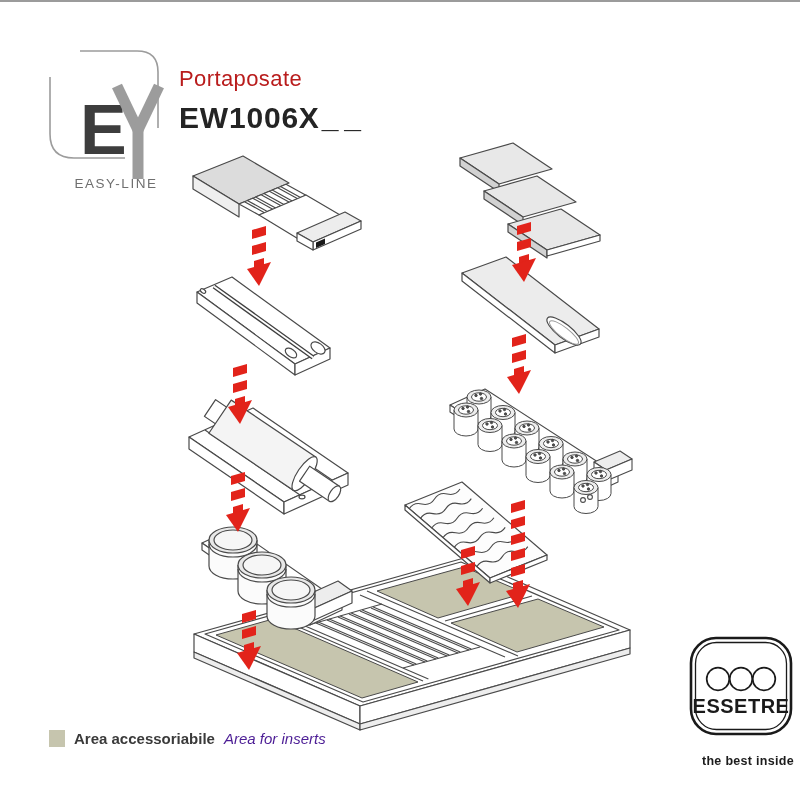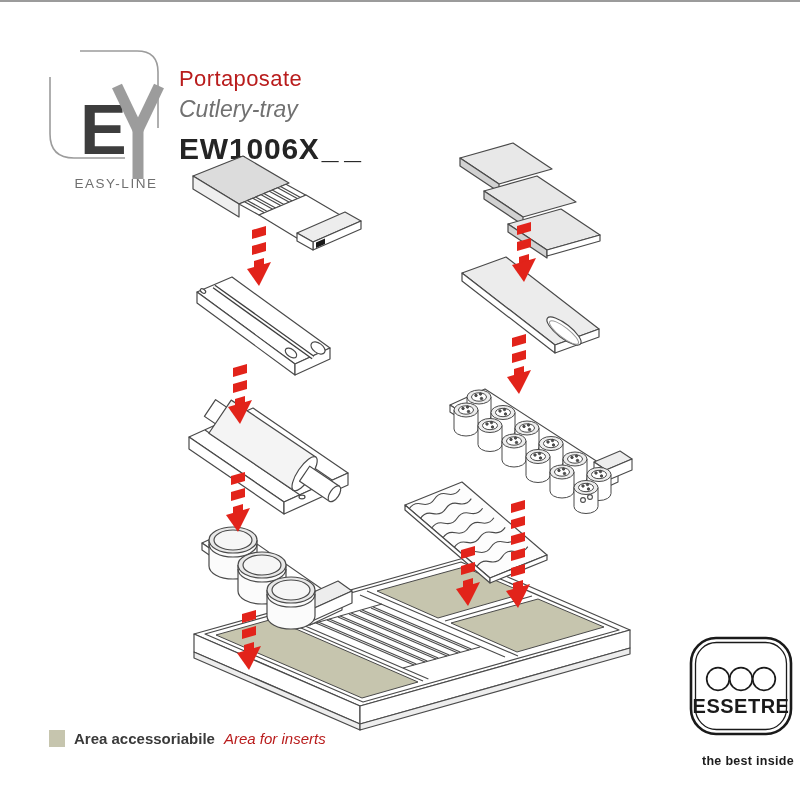--- a/index.html
+++ b/index.html
@@ -8,21 +8,21 @@
   .top-rule{position:absolute;top:0;left:0;width:800px;height:2px;background:#9b9b9b;}
   .ey{position:absolute;left:44px;top:42px;}
   .titles{position:absolute;left:179px;top:66px;}
   .t-it{font-size:22px;color:#b91c1c;letter-spacing:.4px;}
   .t-en{font-size:23px;color:#717171;font-style:italic;margin-top:4px;}
   .t-code{font-size:30px;font-weight:bold;color:#242424;margin-top:9px;letter-spacing:.8px;}
   .t-code .us{letter-spacing:6px;margin-left:2px;}
   .diagram{position:absolute;left:0;top:0;}
   .legend{position:absolute;left:49px;top:730px;display:flex;align-items:flex-end;gap:9px;}
   .lg-it{font-size:15px;font-weight:bold;color:#3a3a3a;}
-  .lg-en{font-size:15px;font-style:italic;color:#b91c1c;}
+  .lg-en{font-size:15px;font-style:italic;color:#4c1d95;}
   .essetre{position:absolute;left:688px;top:636px;width:106px;text-align:right;}
   .ess-tag{font-size:12.5px;font-weight:bold;color:#1c1c1c;margin-top:14px;letter-spacing:.3px;}
 </style>
 </head>
 <body>
 
 <div class="canvas">
   <div class="top-rule"></div>
 
   <svg class="ey" width="135" height="152" viewBox="0 0 135 152">
@@ -32,21 +32,20 @@
     <g stroke="#9c9c9c" stroke-width="11" fill="none">
       <path d="M73,44 L94,88"></path>
       <path d="M115,44 L94,88"></path>
       <path d="M94,84 V137"></path>
     </g>
     <text x="72" y="146" font-size="13.5" letter-spacing="1.5" fill="#6f6f6f" text-anchor="middle">EASY-LINE</text>
   </svg>
 
   <div class="titles">
     <div class="t-it">Portaposate</div>
-    <div class="t-en">Cutlery-tray</div>
     <div class="t-code"><span>EW1006X</span><span class="us">__</span></div>
   </div>
 
   <svg class="diagram" width="800" height="800" viewBox="0 0 800 800">
     <defs>
       <g id="arr">
         <polygon points="5,2 19,-2 19,7 5,11"></polygon>
         <polygon points="5,18 19,14 19,23 5,27"></polygon>
         <polygon points="7,33 17,30 17,41 7,44"></polygon>
         <polygon points="0,41 24,34 12,58"></polygon>

